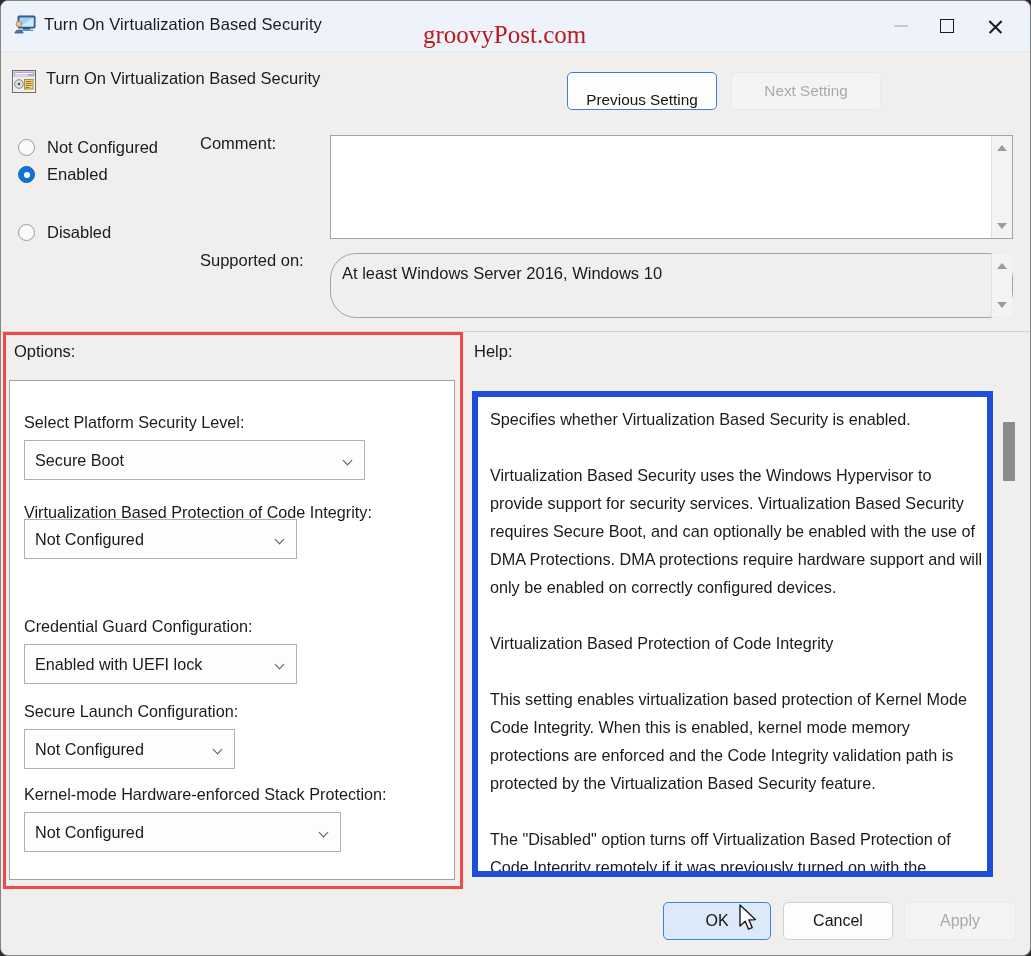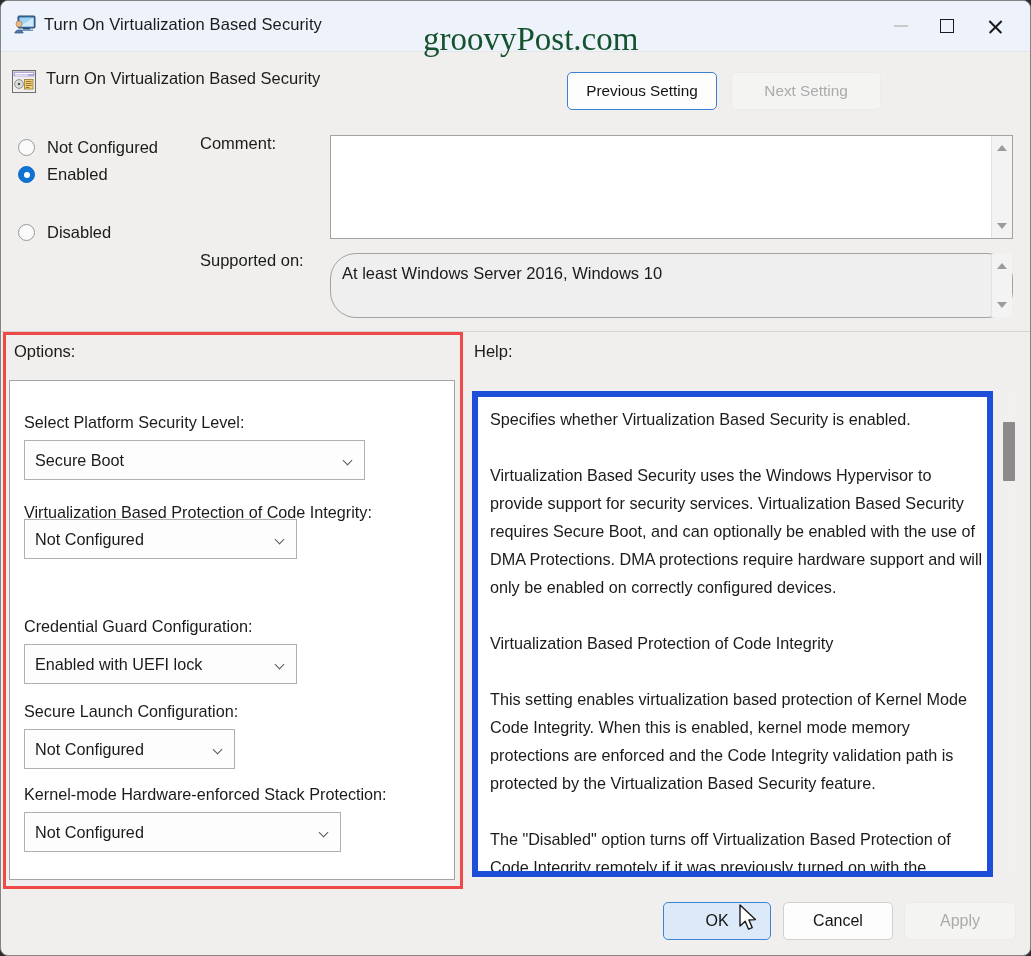--- a/index.html
+++ b/index.html
@@ -47,22 +47,22 @@
     left: 43px; top: 14px;
     font-size: 16.5px;
     color: #1b1b1b;
     white-space: nowrap;
     letter-spacing: 0.1px;
   }
   #watermark {
     position: absolute;
     left: 422px; top: 20px;
     font-family: "Liberation Serif", serif;
-    font-size: 33px;
-    color: #14532d;
+    font-size: 25px;
+    color: #b91c1c;
     white-space: nowrap;
   }
   .caption-btn {
     position: absolute;
     top: 0;
     width: 46px;
     height: 50px;
     display: flex;
     align-items: center;
     justify-content: center;
@@ -116,20 +116,21 @@
     align-items: center;
     justify-content: center;
     box-sizing: border-box;
   }
   #btn-prev-setting {
     left: 566px;
     width: 150px;
     background: #fdfdfd;
     border: 1.6px solid #3a7fd0;
     color: #131313;
+    align-items: flex-end;
   }
   #btn-next-setting {
     left: 730px;
     width: 150px;
     background: #f4f4f3;
     border: 1px solid #eceaea;
     color: #aaaaaa;
   }
 
   

